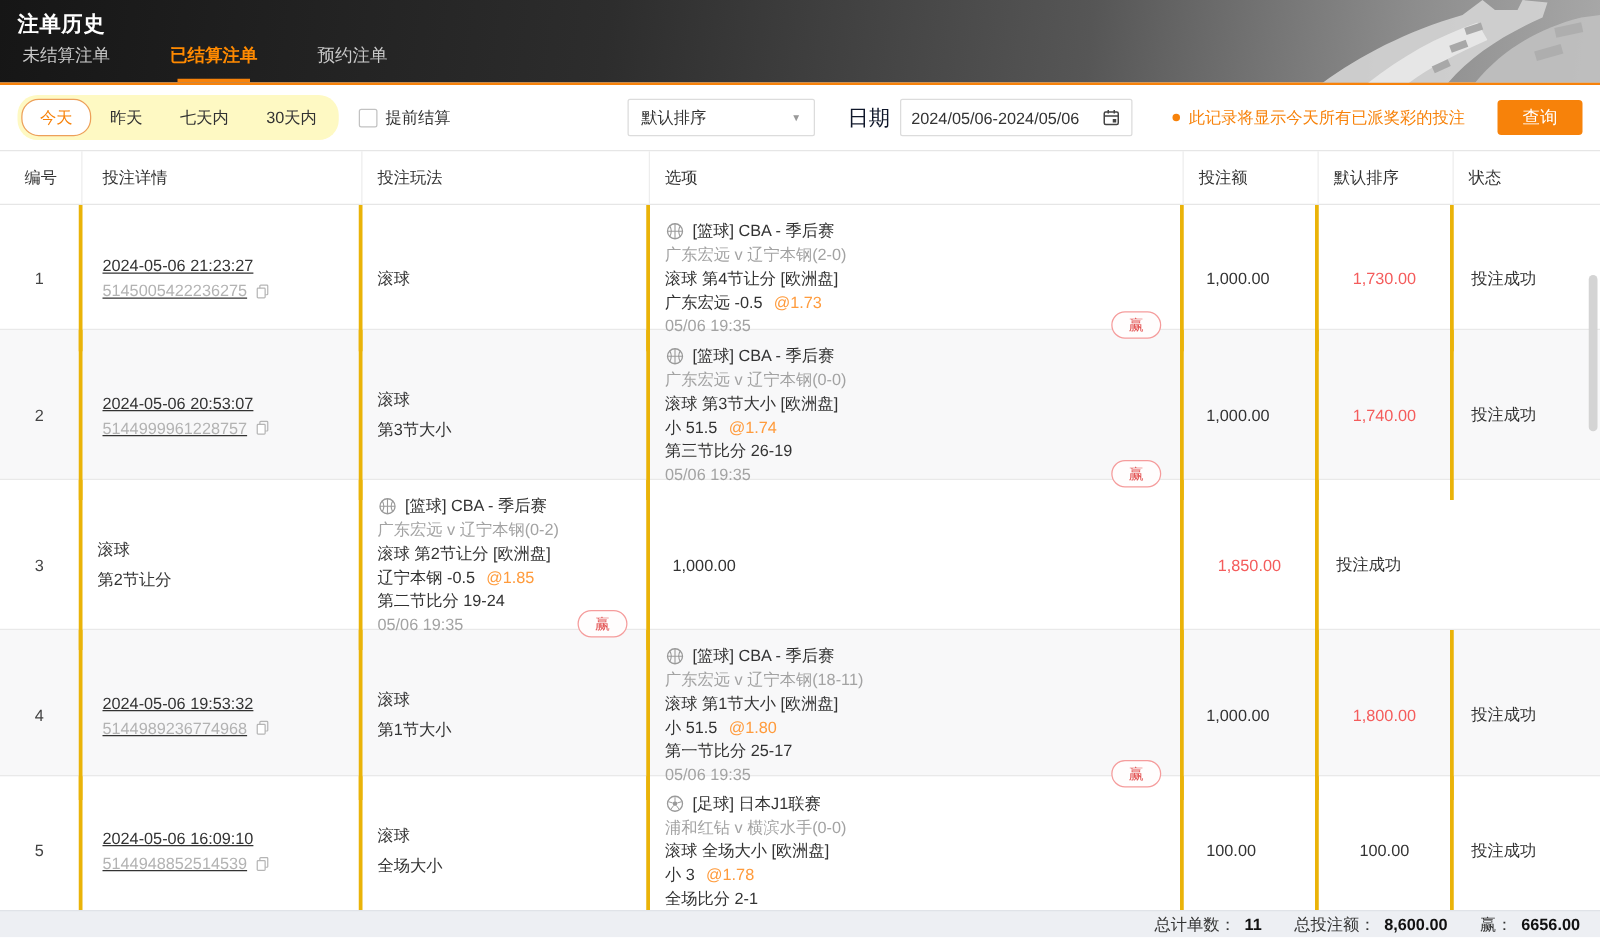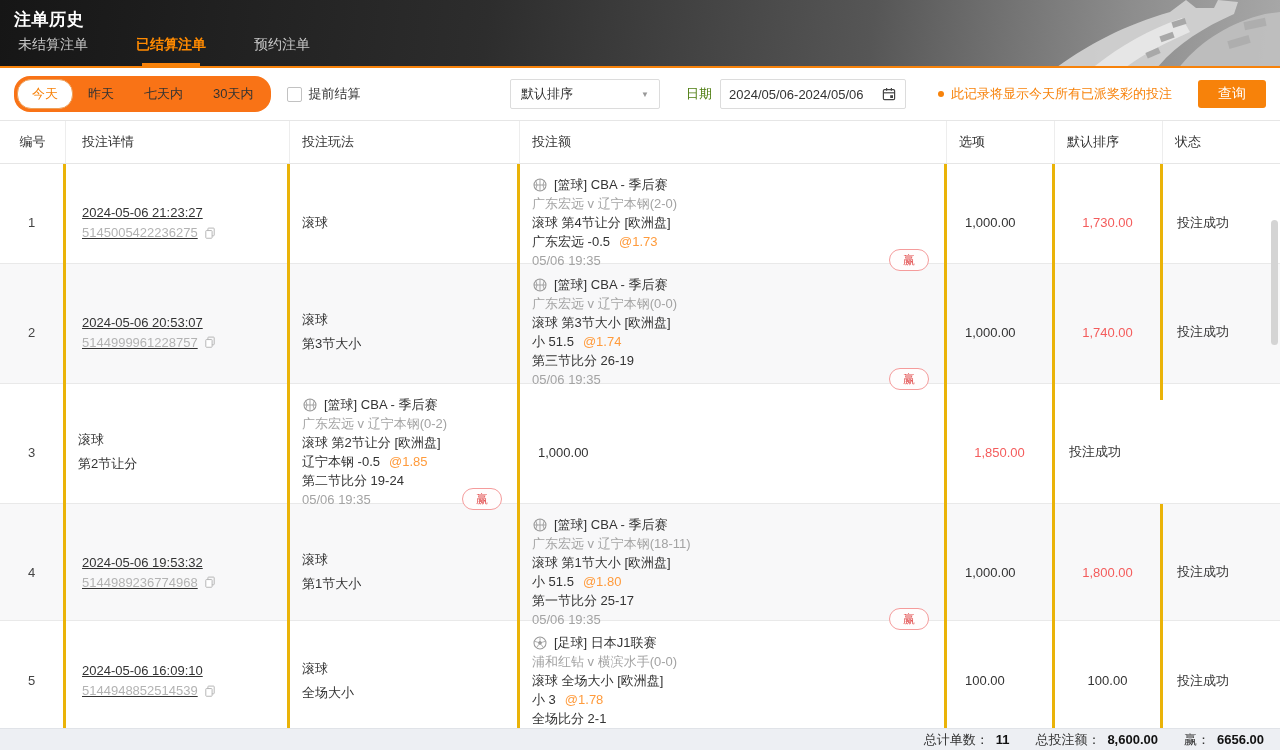--- a/index.html
+++ b/index.html
@@ -18,29 +18,29 @@
   }
   .wall { position:absolute; right:0; top:0; height:68px; width:260px; z-index:1; }
   .hdr-title { position:absolute; left:14px; top:8px; z-index:2; color:#fff; font-size:17px; font-weight:bold; letter-spacing:.5px; }
   .tabs { position:absolute; left:14px; bottom:0; z-index:2; display:flex; gap:40px; }
   .tab { position:relative; color:#c9c9c9; font-size:14px; padding:0 4px 12px 4px; cursor:pointer; }
   .tab.active { color:#ff8a00; font-weight:bold; }
   .tab-underline { position:absolute; left:50%; transform:translateX(-50%); bottom:0; width:58px; height:3px; background:#f7820a; }
 
   
   .filters { height:52px; display:flex; align-items:center; padding:0 14px; gap:14px; background:#fff; }
-  .quick { display:flex; align-items:center; background:#f97316; border-radius:16px; padding:3px; }
+  .quick { display:flex; align-items:center; background:#fef9c3; border-radius:16px; padding:3px; }
   .pill { font-size:13px; color:#333; padding:5px 14px; border-radius:14px; border:1px solid transparent; cursor:pointer; white-space:nowrap; }
   .pill.active { background:#fff; border-color:#eda05a; color:#f7820a; }
   .chk { display:flex; align-items:center; gap:6px; font-size:13px; color:#333; cursor:pointer; margin-left:2px; }
   .chk .box { width:15px; height:15px; border:1px solid #c2c2c2; border-radius:2px; background:#fff; }
   .sort { margin-left:auto; width:150px; height:30px; border:1px solid #dcdcdc; border-radius:2px; display:flex; align-items:center; justify-content:space-between; padding:0 10px; font-size:13px; color:#333; cursor:pointer; }
   .sort .caret { font-size:8px; color:#999; }
   .date-wrap { display:flex; align-items:center; gap:8px; margin-left:12px; }
-  .date-label { font-size:13px; color:#4d7c0f; }
+  .date-label { font-size:17px; color:#0f172a; }
   .date-box { width:186px; height:30px; border:1px solid #dcdcdc; border-radius:2px; display:flex; align-items:center; justify-content:space-between; padding:0 8px; font-size:13px; color:#333; cursor:pointer; white-space:nowrap; }
   .notice { display:flex; align-items:center; gap:7px; font-size:13px; color:#f7820a; margin-left:18px; white-space:nowrap; }
   .notice .dot { width:6px; height:6px; border-radius:50%; background:#f7820a; }
   .query { margin-left:12px; width:68px; height:28px; background:#f7820a; border:none; border-radius:3px; color:#fff; font-size:14px; cursor:pointer; font-family:inherit; }
 
   
   .grid-cols { display:grid; grid-template-columns:66px 224px 230px 427px 108px 108px 117px; }
   .thead { height:44px; border-top:1px solid #e6e6e6; border-bottom:1px solid #e6e6e6; align-items:center; font-size:13px; color:#333; }
   .thead > div { height:100%; display:flex; align-items:center; border-right:1px solid #ededed; padding-left:12px; }
   .thead > div:last-child { border-right:none; }
@@ -147,22 +147,22 @@
       <span class="dot"></span>
       <span>此记录将显示今天所有已派奖彩的投注</span>
     </div>
     <button class="query">查询</button>
   </div>
 
   <div class="thead grid-cols">
     <div class="h-no">编号</div>
     <div class="h-detail">投注详情</div>
     <div>投注玩法</div>
+    <div>选项</div>
     <div>投注额</div>
-    <div>选项</div>
     <div>默认排序</div>
     <div>状态</div>
   </div>
 
   <div class="tbody">
 
     <div class="trow grid-cols h100">
       <div class="c-no">
           <span>1</span>
         </div>

